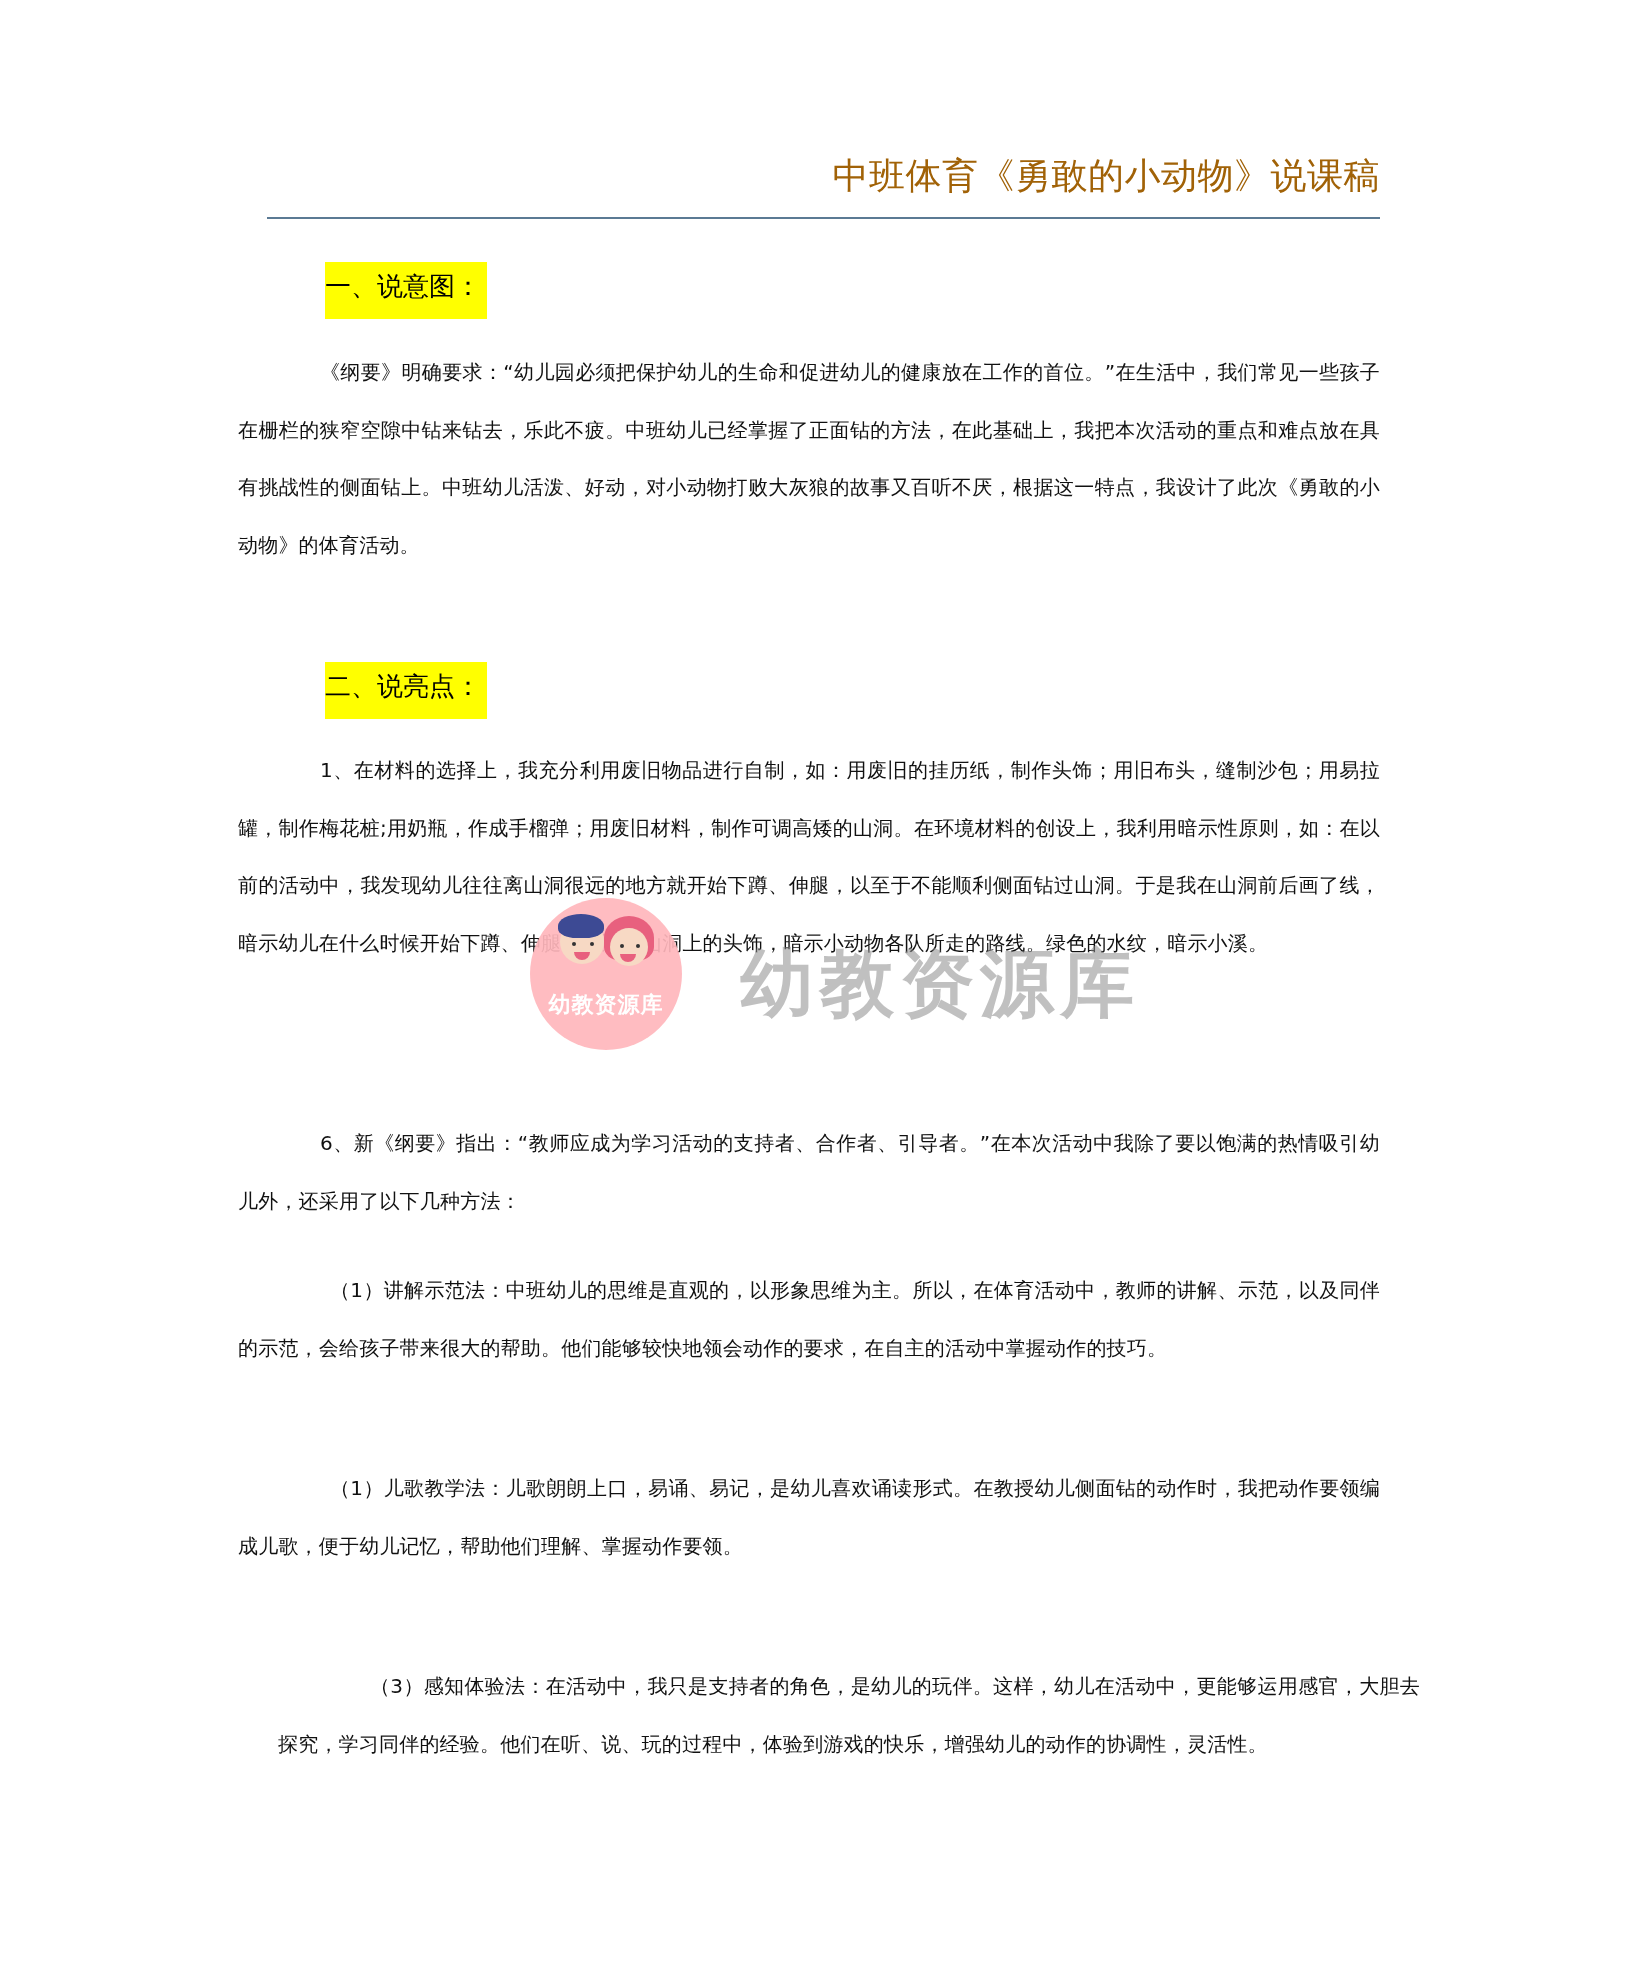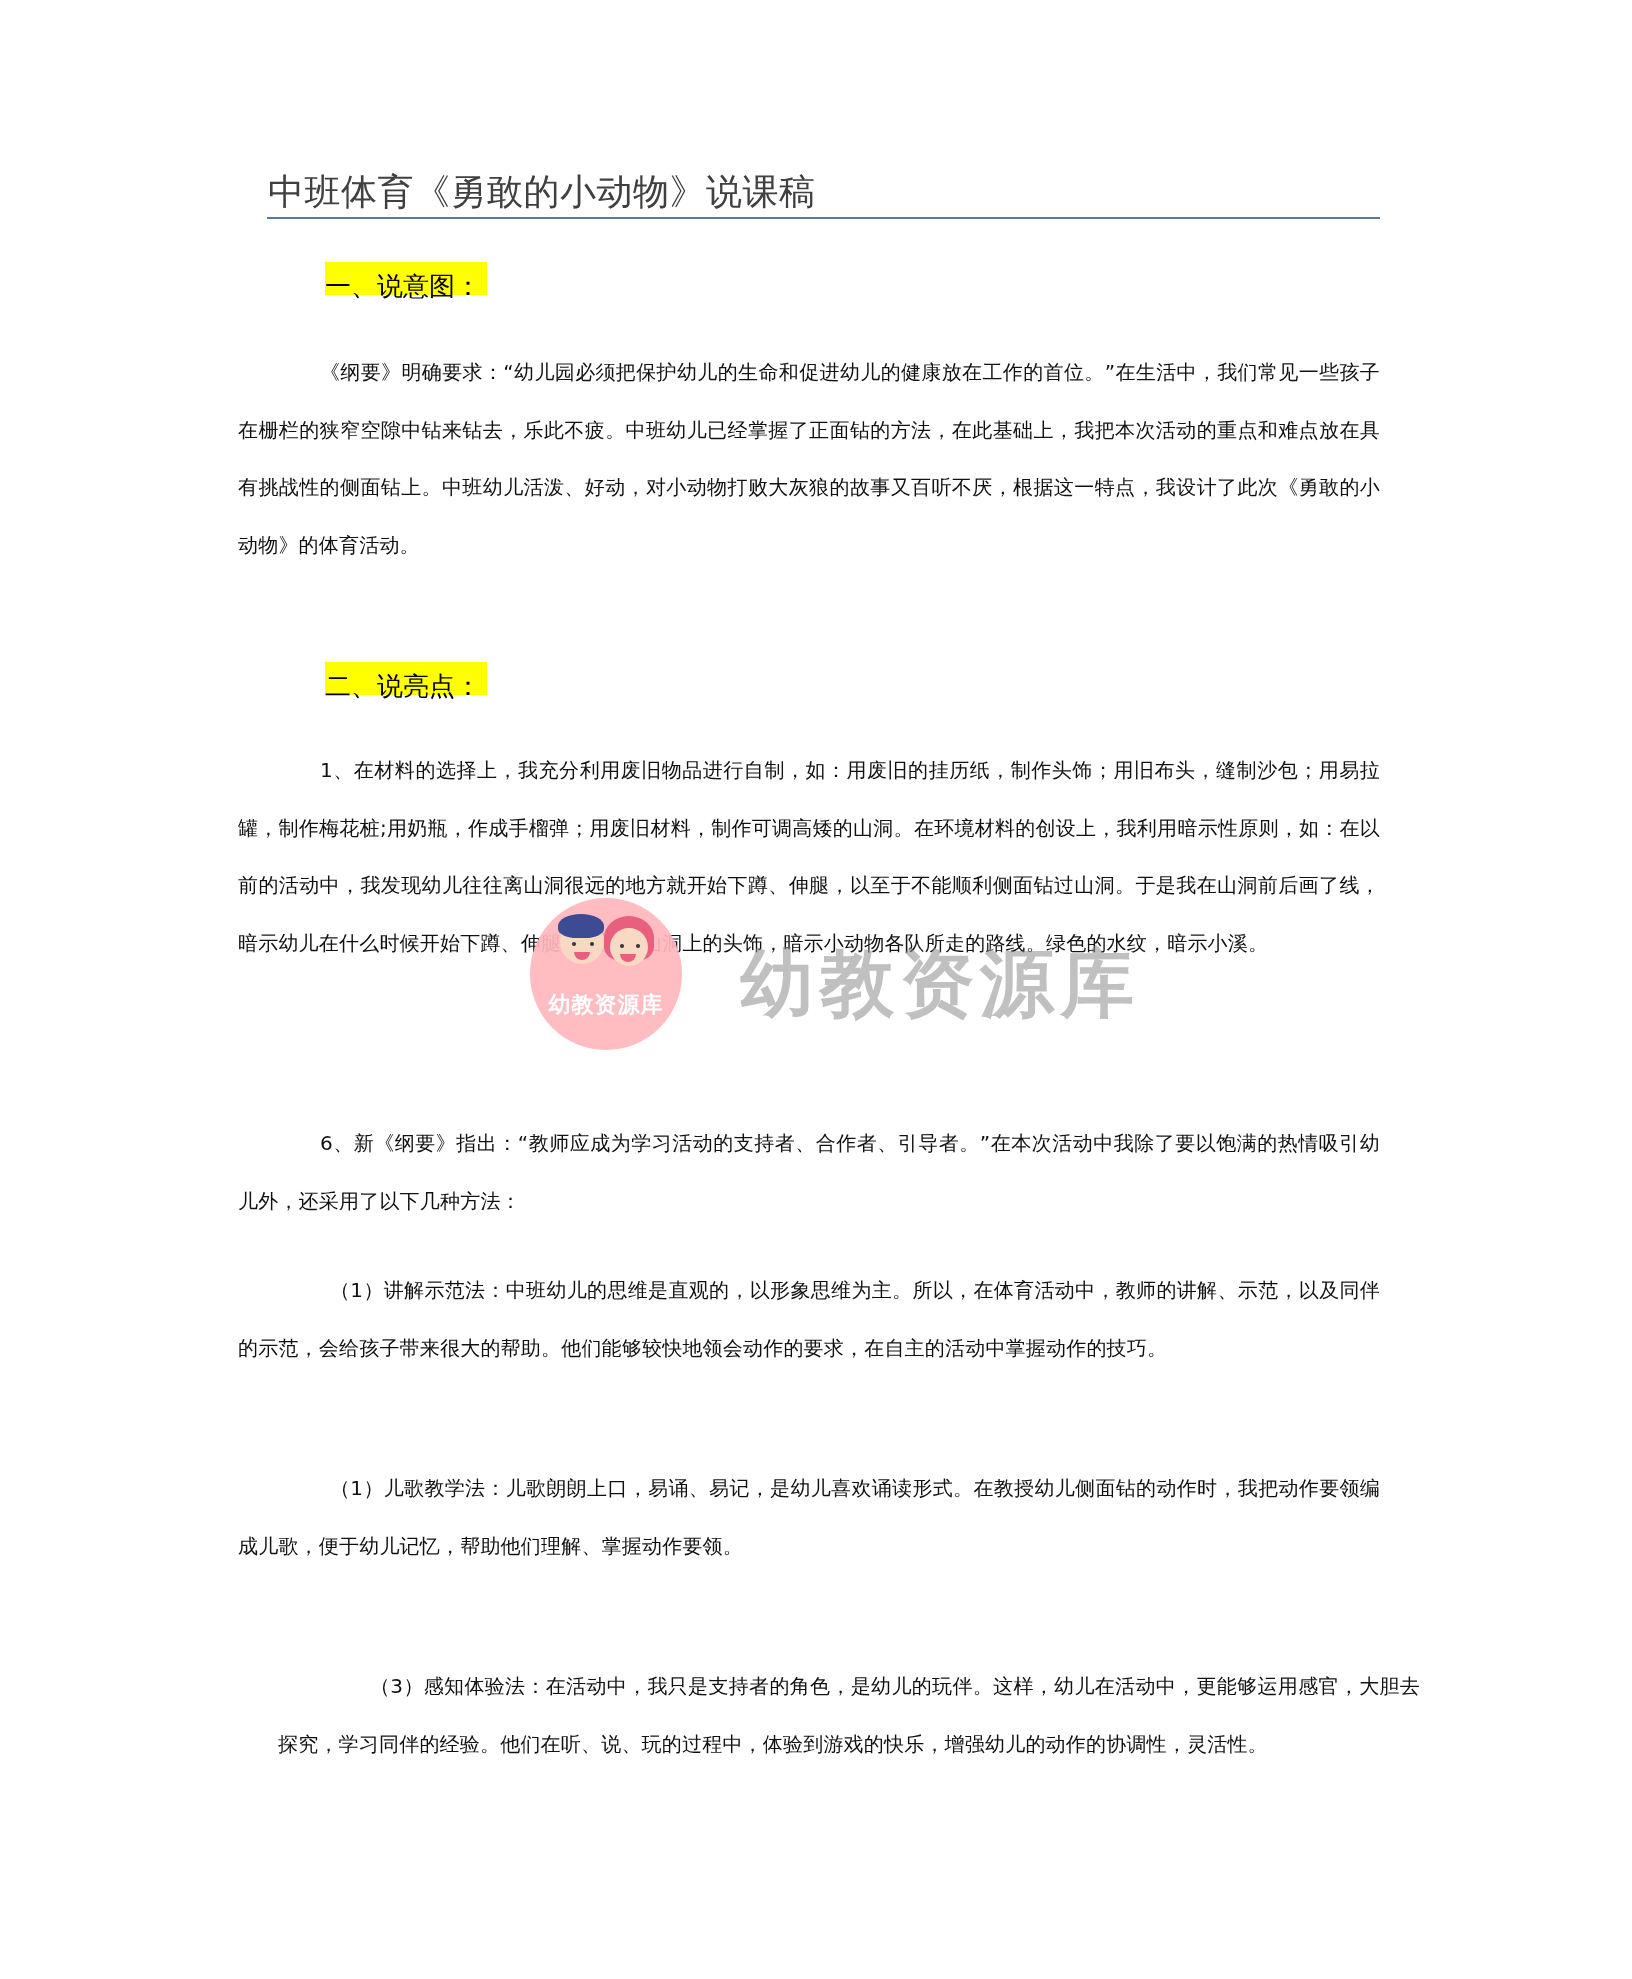--- a/index.html
+++ b/index.html
@@ -18,42 +18,42 @@
     .page {
       position: absolute;
       left: 0; top: 0;
       width: 1632px;
       height: 1979px;
     }
     .title {
       position: absolute;
       left: 268px;
       width: 1112px;
-      top: 166px;
-      text-align: left;
+      top: 150px;
+      text-align: right;
       font-size: 36px;
       line-height: 52px;
-      color: #404040;
+      color: #a16207;
       letter-spacing: 0.5px;
     }
     .title-rule {
       position: absolute;
       left: 267px;
       top: 217px;
       width: 1113px;
       height: 2px;
       background: #5b7a94;
     }
     .heading {
       position: absolute;
-      height: 33px;
+      height: 49px;
       line-height: 49px;
       font-size: 26px;
       background: #ffff00;
-      padding: 0 6px 0 0;
+      padding: 0 6px 8px 0;
       color: #000;
     }
     .para {
       position: absolute;
       left: 238px;
       width: 1142px;
       font-size: 20px;
       line-height: 57.5px;
       color: #111;
       text-align: justify;

